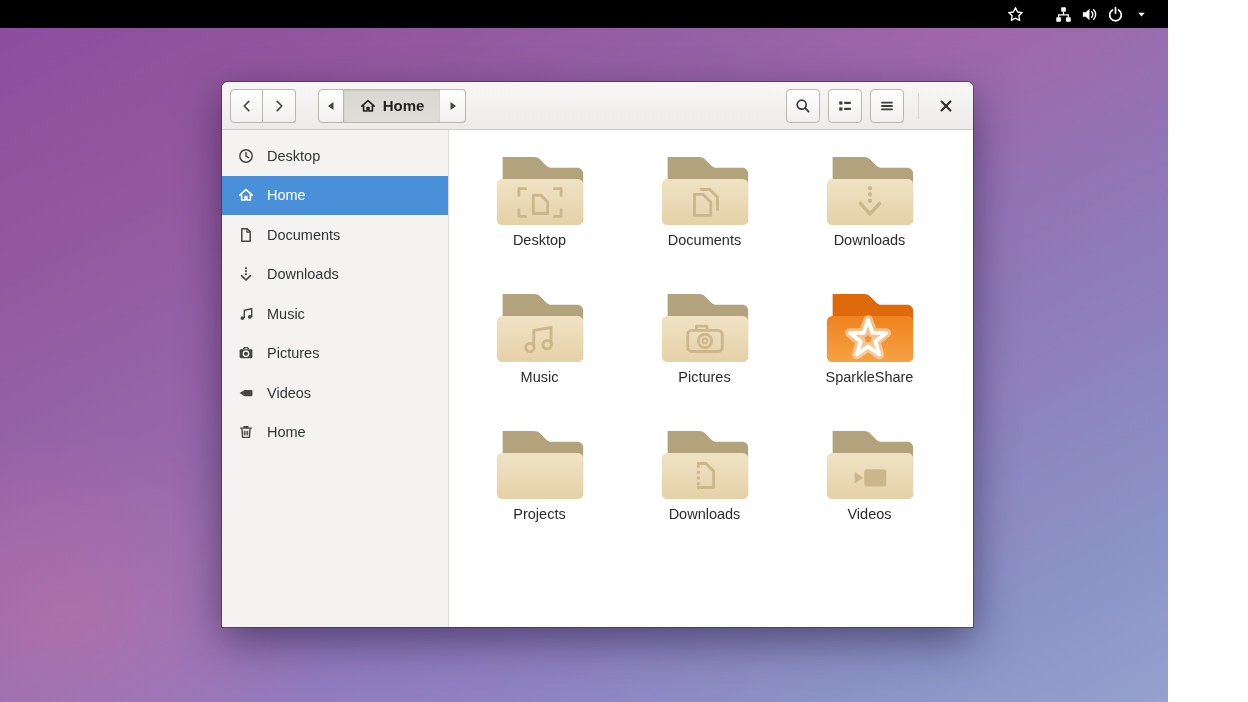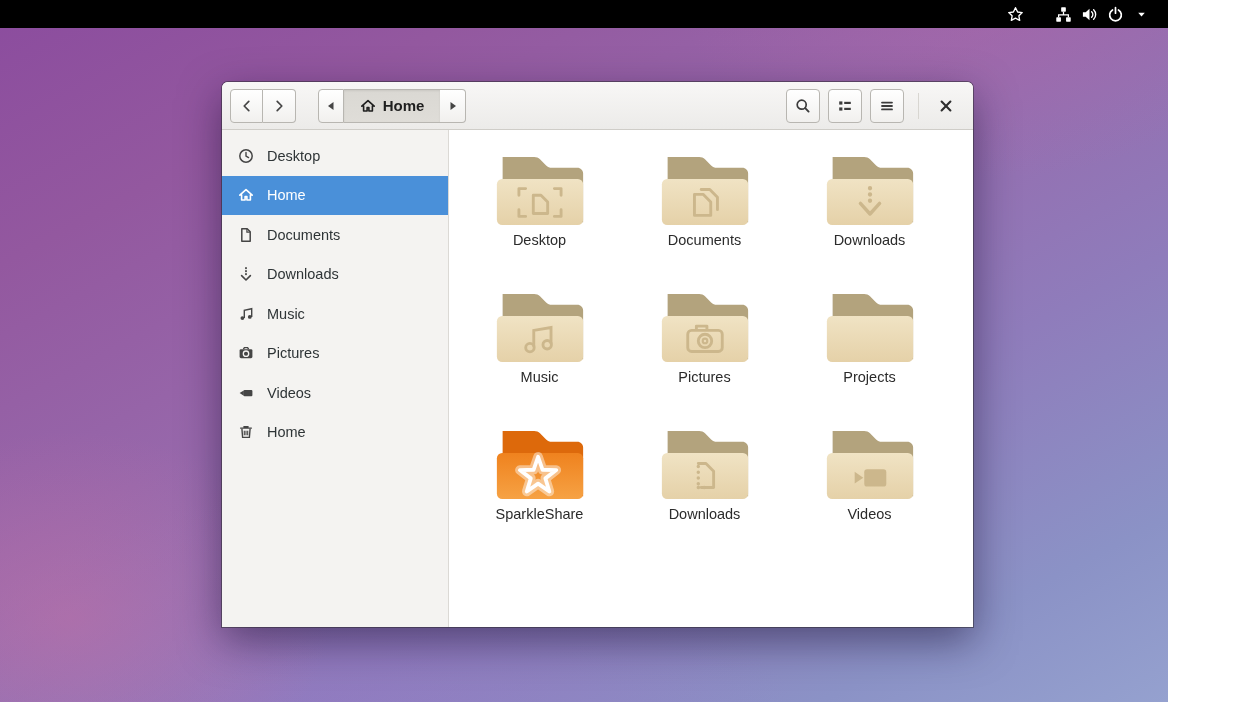--- a/index.html
+++ b/index.html
@@ -340,51 +340,51 @@
     <rect x="30" y="42" width="36" height="22" rx="4"></rect>
     <circle cx="48" cy="53" r="7"></circle>
                   <circle cx="48" cy="53" r="2.4" stroke-width="2.2"></circle>
                 </g>
   </svg>
               <div class="file-label">Pictures</div>
             </div>
             <div class="file-item">
               <svg class="folder" viewBox="0 0 96 78">
     <defs>
-                  <linearGradient id="fg5" x1="0" y1="0" x2="0" y2="1">
-      <stop offset="0" stop-color="#f0e3c4"></stop>
-                    <stop offset="1" stop-color="#e5d1a8"></stop>
-    </linearGradient>
-                </defs>
-    <path d="M9 4h33c2.3 0 4.4.9 6 2.5l6.4 6.3c1.6 1.6 3.7 2.5 6 2.5h26.6c3.3 0 6 2.7 6 6V72H9z" fill="#b3a37d"></path>
-    <rect x="3" y="27" width="90" height="48" rx="5.5" fill="url(#fg5)"></rect>
-
-  </svg>
-              <div class="file-label">Projects</div>
-            </div>
-            <div class="file-item">
-              <svg class="folder" viewBox="0 0 96 78">
-    <defs>
                   <linearGradient id="fg6" x1="0" y1="0" x2="0" y2="1">
       <stop offset="0" stop-color="#ef821e"></stop>
                     <stop offset="1" stop-color="#f6a244"></stop>
     </linearGradient>
                 </defs>
     <path d="M9 4h33c2.3 0 4.4.9 6 2.5l6.4 6.3c1.6 1.6 3.7 2.5 6 2.5h26.6c3.3 0 6 2.7 6 6V72H9z" fill="#dd690b"></path>
     <rect x="3" y="27" width="90" height="48" rx="5.5" fill="url(#fg6)"></rect>
     <g fill="none" stroke-linejoin="round">
     <path d="M46 31 50.7 44.5 65 44.8 53.6 53.5 57.8 67.2 46 59 34.2 67.2 38.4 53.5 27 44.8 41.3 44.5 Z" stroke="rgba(255,255,255,.45)" stroke-width="10"></path>
     <path d="M46 31 50.7 44.5 65 44.8 53.6 53.5 57.8 67.2 46 59 34.2 67.2 38.4 53.5 27 44.8 41.3 44.5 Z" stroke="#ffffff" stroke-width="4"></path>
                 </g>
   </svg>
               <div class="file-label">SparkleShare</div>
             </div>
             <div class="file-item">
               <svg class="folder" viewBox="0 0 96 78">
     <defs>
+                  <linearGradient id="fg5" x1="0" y1="0" x2="0" y2="1">
+      <stop offset="0" stop-color="#f0e3c4"></stop>
+                    <stop offset="1" stop-color="#e5d1a8"></stop>
+    </linearGradient>
+                </defs>
+    <path d="M9 4h33c2.3 0 4.4.9 6 2.5l6.4 6.3c1.6 1.6 3.7 2.5 6 2.5h26.6c3.3 0 6 2.7 6 6V72H9z" fill="#b3a37d"></path>
+    <rect x="3" y="27" width="90" height="48" rx="5.5" fill="url(#fg5)"></rect>
+
+  </svg>
+              <div class="file-label">Projects</div>
+            </div>
+            <div class="file-item">
+              <svg class="folder" viewBox="0 0 96 78">
+    <defs>
                   <linearGradient id="fg7" x1="0" y1="0" x2="0" y2="1">
       <stop offset="0" stop-color="#f0e3c4"></stop>
                     <stop offset="1" stop-color="#e5d1a8"></stop>
     </linearGradient>
                 </defs>
     <path d="M9 4h33c2.3 0 4.4.9 6 2.5l6.4 6.3c1.6 1.6 3.7 2.5 6 2.5h26.6c3.3 0 6 2.7 6 6V72H9z" fill="#b3a37d"></path>
     <rect x="3" y="27" width="90" height="48" rx="5.5" fill="url(#fg7)"></rect>
     <g fill="none" stroke="#ccb78c" stroke-width="3" stroke-linecap="round" stroke-linejoin="round">
     <path d="M41 38h8l8 8v17h-13"></path>
     <path d="M41 41v.2M41 47v.2M41 53v.2M41 59v.2M41 63h.2M47 63h.2" stroke-width="3.6"></path>

